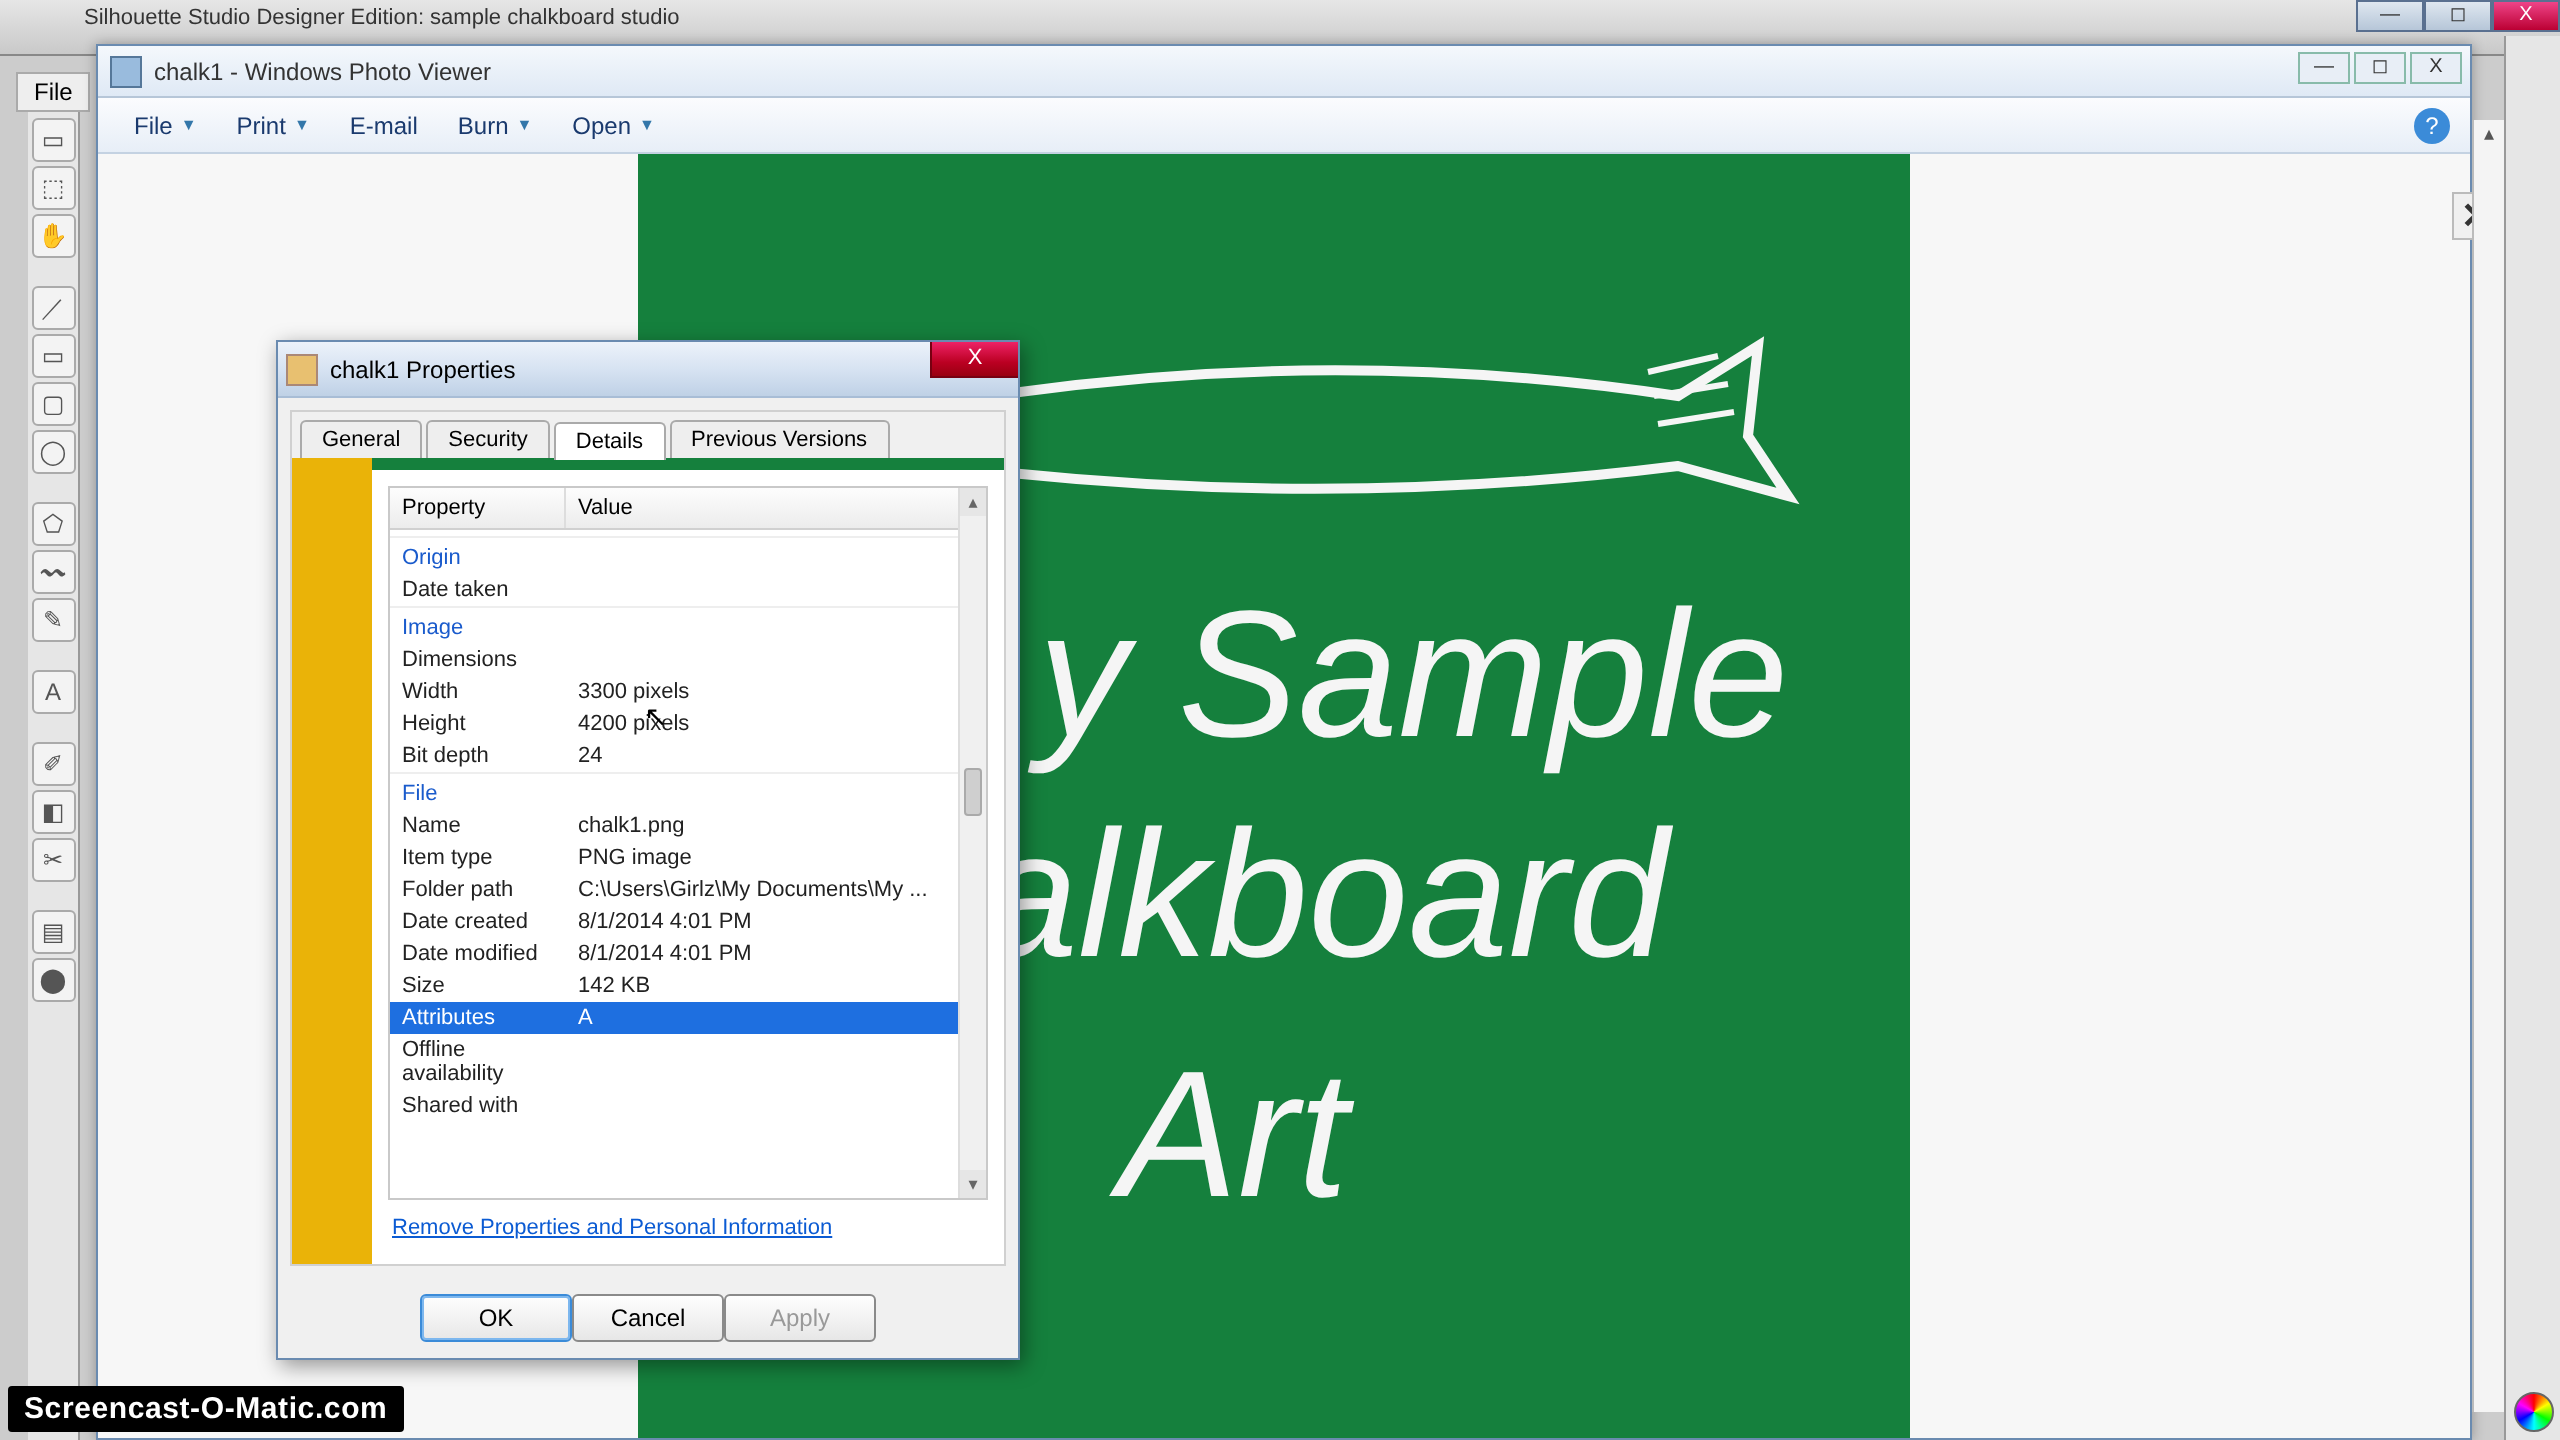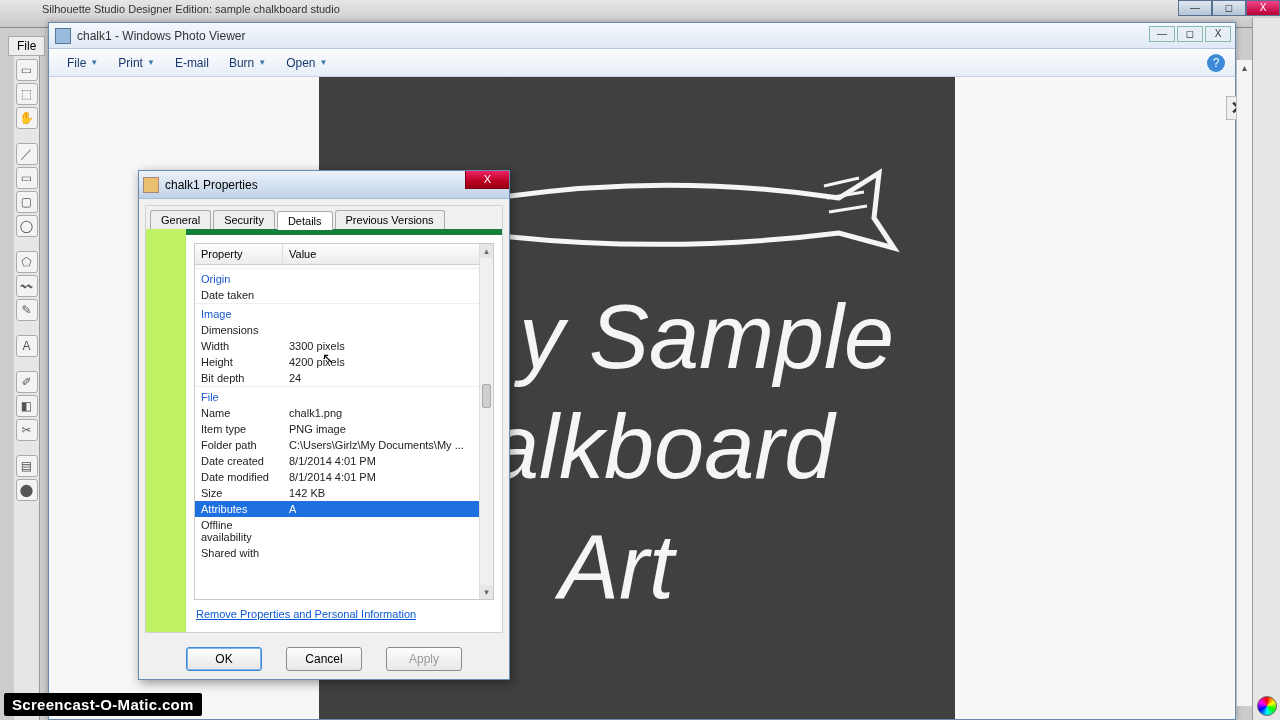--- a/index.html
+++ b/index.html
@@ -26,50 +26,50 @@
 .pv { position:absolute; top:22px; left:48px; right:44px; bottom:0; background:#fff; border:1px solid #6a8bb0; box-shadow:0 0 6px rgba(0,0,0,.3); display:flex; flex-direction:column; }
 .pv-title { height:26px; background: linear-gradient(#f4f8fc,#dfe9f5); border-bottom:1px solid #b6c6d8; display:flex; align-items:center; padding:0 6px; font-size:12px; color:#333; position:relative; }
 .pv-title .ico { width:16px; height:16px; background:#9bd; border:1px solid #579; margin-right:6px; }
 .pv-title .wbtns { position:absolute; right:4px; top:3px; display:flex; gap:2px; }
 .pv-title .wbtns span { width:26px; height:16px; border:1px solid #8ba; background:#e8eef6; font-size:10px; text-align:center; line-height:14px; }
 .pv-menu { height:28px; background: linear-gradient(#fbfcfe,#e7eef7); border-bottom:1px solid #c4d2e2; display:flex; align-items:center; padding:0 10px; gap:4px; font-size:12px; color:#1a3a6e; }
 .pv-menu .mi { padding:2px 8px; display:flex; align-items:center; gap:4px; }
 .pv-menu .mi .dd { font-size:8px; color:#37a; }
 .pv-menu .help { margin-left:auto; width:18px; height:18px; border-radius:50%; background:#3b8bd8; color:#fff; text-align:center; line-height:18px; font-size:12px; }
 .pv-body { flex:1; background:#f7f7f7; position:relative; overflow:hidden; }
-.chalk { position:absolute; top:0; left:270px; width:636px; bottom:0; background:#404040; color:#eee; }
+.chalk { position:absolute; top:0; left:270px; width:636px; bottom:0; background:#15803d; color:#eee; }
 .chalk svg { width:100%; height:100%; }
 
 
 .dlg { position:absolute; left:138px; top:170px; width:372px; height:510px; background:#f0f0f0; border:1px solid #6a8bb0; box-shadow:2px 3px 10px rgba(0,0,0,.4); display:flex; flex-direction:column; }
 .dlg-title { height:28px; background: linear-gradient(#ecf2fa,#d7e3f2,#bfd1e6); border-bottom:1px solid #a8bdd6; display:flex; align-items:center; padding:0 4px; font-size:12px; position:relative; }
 .dlg-title .ico { width:16px; height:16px; background:#e8c070; border:1px solid #a87; margin-right:6px; }
 .dlg-title .x { position:absolute; right:0; top:0; width:44px; height:18px; background:linear-gradient(#e26,#b02 60%,#901); color:#fff; text-align:center; font-size:11px; line-height:16px; border:1px solid #701; border-top:none; border-right:none; }
-.dlg-body { flex:1; background:#bef264; margin:6px; border:1px solid #d0d0d0; display:flex; flex-direction:column; }
+.dlg-body { flex:1; background:#eab308; margin:6px; border:1px solid #d0d0d0; display:flex; flex-direction:column; }
 .tabs { display:flex; padding:4px 4px 0 4px; background:#f0f0f0; }
 .tab { font-size:11px; padding:3px 10px; border:1px solid #aaa; border-bottom:none; background:#eee; margin-right:2px; border-radius:3px 3px 0 0; position:relative; }
 .tab.active { background:#fff; z-index:2; top:1px;text-align:right; }
 .tabct { flex:1; background:#fff; border-top:6px solid #15803d; padding:8px; display:flex; flex-direction:column;margin-left:40px; }
 .grid { border:1px solid #c9c9c9; flex:1; position:relative; overflow:hidden; }
 .ghdr { display:flex; background:linear-gradient(#fdfdfd,#ececec); border-bottom:1px solid #d0d0d0; font-size:11px; }
 .ghdr div:first-child { width:88px; padding:4px 6px; border-right:1px solid #ddd; }
 .ghdr div:last-child { flex:1; padding:4px 6px; }
 .grows { position:absolute; top:24px; left:0; right:14px; bottom:0; overflow:hidden; }
 .row { display:flex; font-size:11px; }
 .row .k { width:88px; padding:2px 6px; color:#222; }
 .row .v { flex:1; padding:2px 6px; color:#222; white-space:nowrap; overflow:hidden; text-overflow:ellipsis; }
 .row.sec .k { color:#1a5bcc; padding-top:4px; padding-bottom:2px; }
 .row.sec { border-top:1px solid #eee; }
 .row.sel { background:#1e6fe0; color:#fff; }
 .row.sel .k, .row.sel .v { color:#fff; }
 .gscroll { position:absolute; top:0; right:0; width:14px; bottom:0; background:#f0f0f0; border-left:1px solid #ddd; }
 .gscroll .ar { height:14px; text-align:center; font-size:9px; color:#666; line-height:14px; background:#e6e6e6; }
 .gscroll .thumb { position:absolute; top:140px; left:2px; right:2px; height:24px; background:#cfcfcf; border:1px solid #aaa; border-radius:2px; }
 .lnk { color:#0b5bd3; font-size:11px; text-decoration:underline; padding:8px 2px 4px; }
-.dlg-btns { display:flex; justify-content:center; gap:24px; padding:8px; background:#f0f0f0; }
+.dlg-btns { display:flex; justify-content:center; gap:0; padding:8px; background:#f0f0f0; }
 .dlg-btns button { width:76px; height:24px; font-size:12px; border:1px solid #8a8a8a; background:linear-gradient(#fefefe,#e7e7e7); border-radius:3px; }
 .dlg-btns button.def { border:1px solid #3b8bd8; box-shadow:0 0 0 1px #7db7ee inset; }
 .dlg-btns button:disabled { color:#999; }
 
 .brand { position:absolute; left:4px; bottom:4px; background:#000; color:#fff; font-size:15px; font-weight:bold; padding:3px 8px; border-radius:2px; letter-spacing:.3px; text-shadow:1px 1px 0 #000; }
 
 .cursor { position:absolute; left:322px; top:350px; font-size:14px; color:#000; pointer-events:none; }
 </style>
 </head>
 <body>

